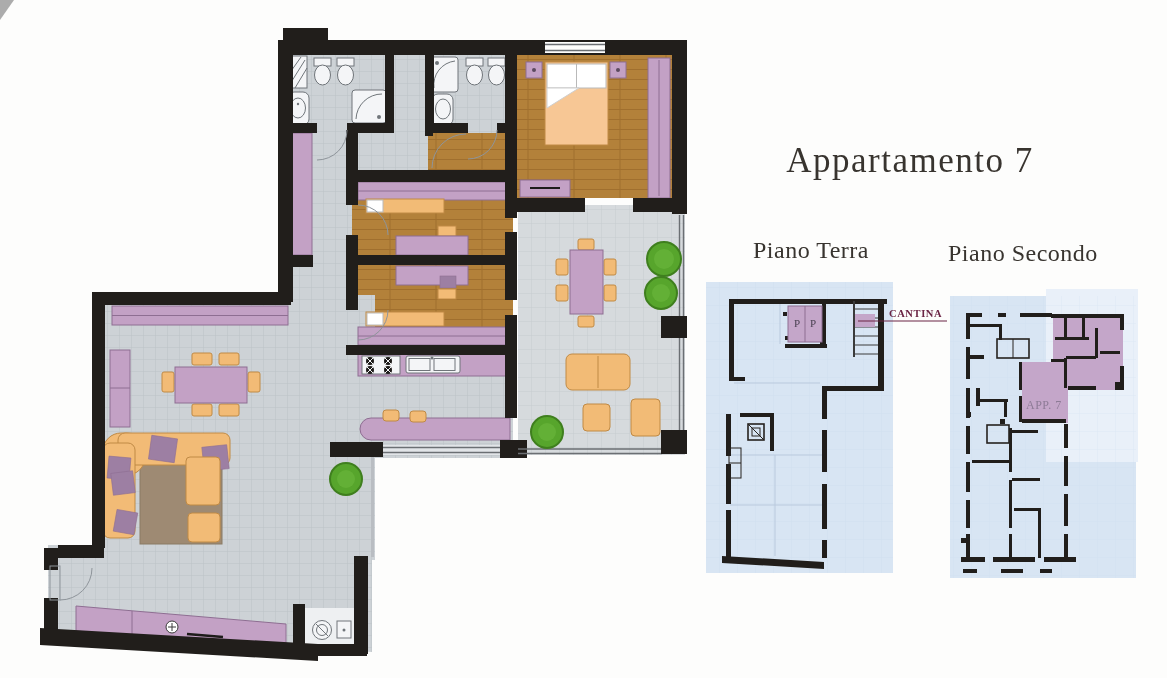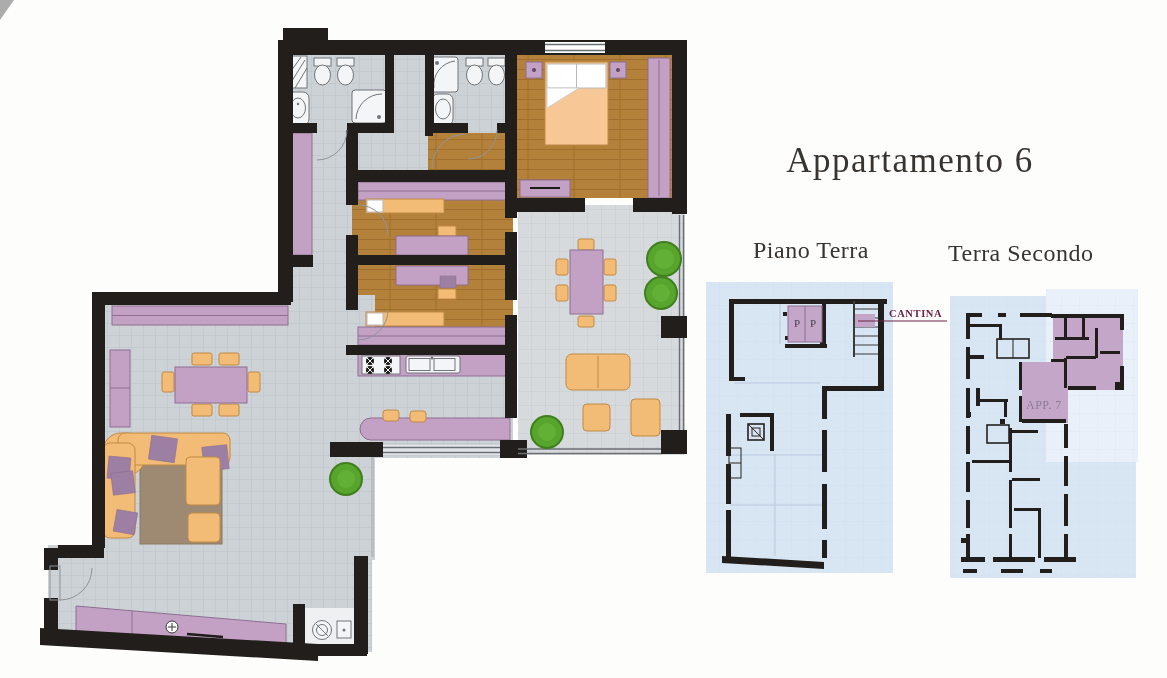--- a/index.html
+++ b/index.html
@@ -26,23 +26,23 @@
   .thin{fill:none;stroke:#26221f;stroke-width:1;}
   .ptxt{font:11px "Liberation Serif",serif;fill:var(--parking_text);text-anchor:middle;}
   .cantxt{font:bold 10.5px "Liberation Serif",serif;fill:var(--cantina_text);letter-spacing:.6px;}
   .apptxt{font:12px "Liberation Serif",serif;fill:var(--app7_text);letter-spacing:.5px;}
 </style>
 </head>
 <body>
 
 <div class="page">
 
-  <div class="title">Appartamento 6</div>
+  <div class="title">Appartamento 7</div>
   <div class="plan-label lbl-terra">Piano Terra</div>
-  <div class="plan-label lbl-secondo">Terra Secondo</div>
+  <div class="plan-label lbl-secondo">Piano Secondo</div>
 
   <svg width="1167" height="678" viewBox="0 0 1167 678">
     <defs>
       <pattern id="tile" width="12" height="12" patternUnits="userSpaceOnUse">
         <rect width="12" height="12" fill="var(--tile_floor)"></rect>
         <path d="M12,0 V12 M0,12 H12" stroke="var(--tile_line)" stroke-width="1" fill="none"></path>
       </pattern>
       <pattern id="tile2" width="14" height="14" patternUnits="userSpaceOnUse">
         <rect width="14" height="14" fill="var(--terrace_tile)"></rect>
         <path d="M14,0 V14 M0,14 H14" stroke="var(--terrace_line)" stroke-width="1" fill="none"></path>

